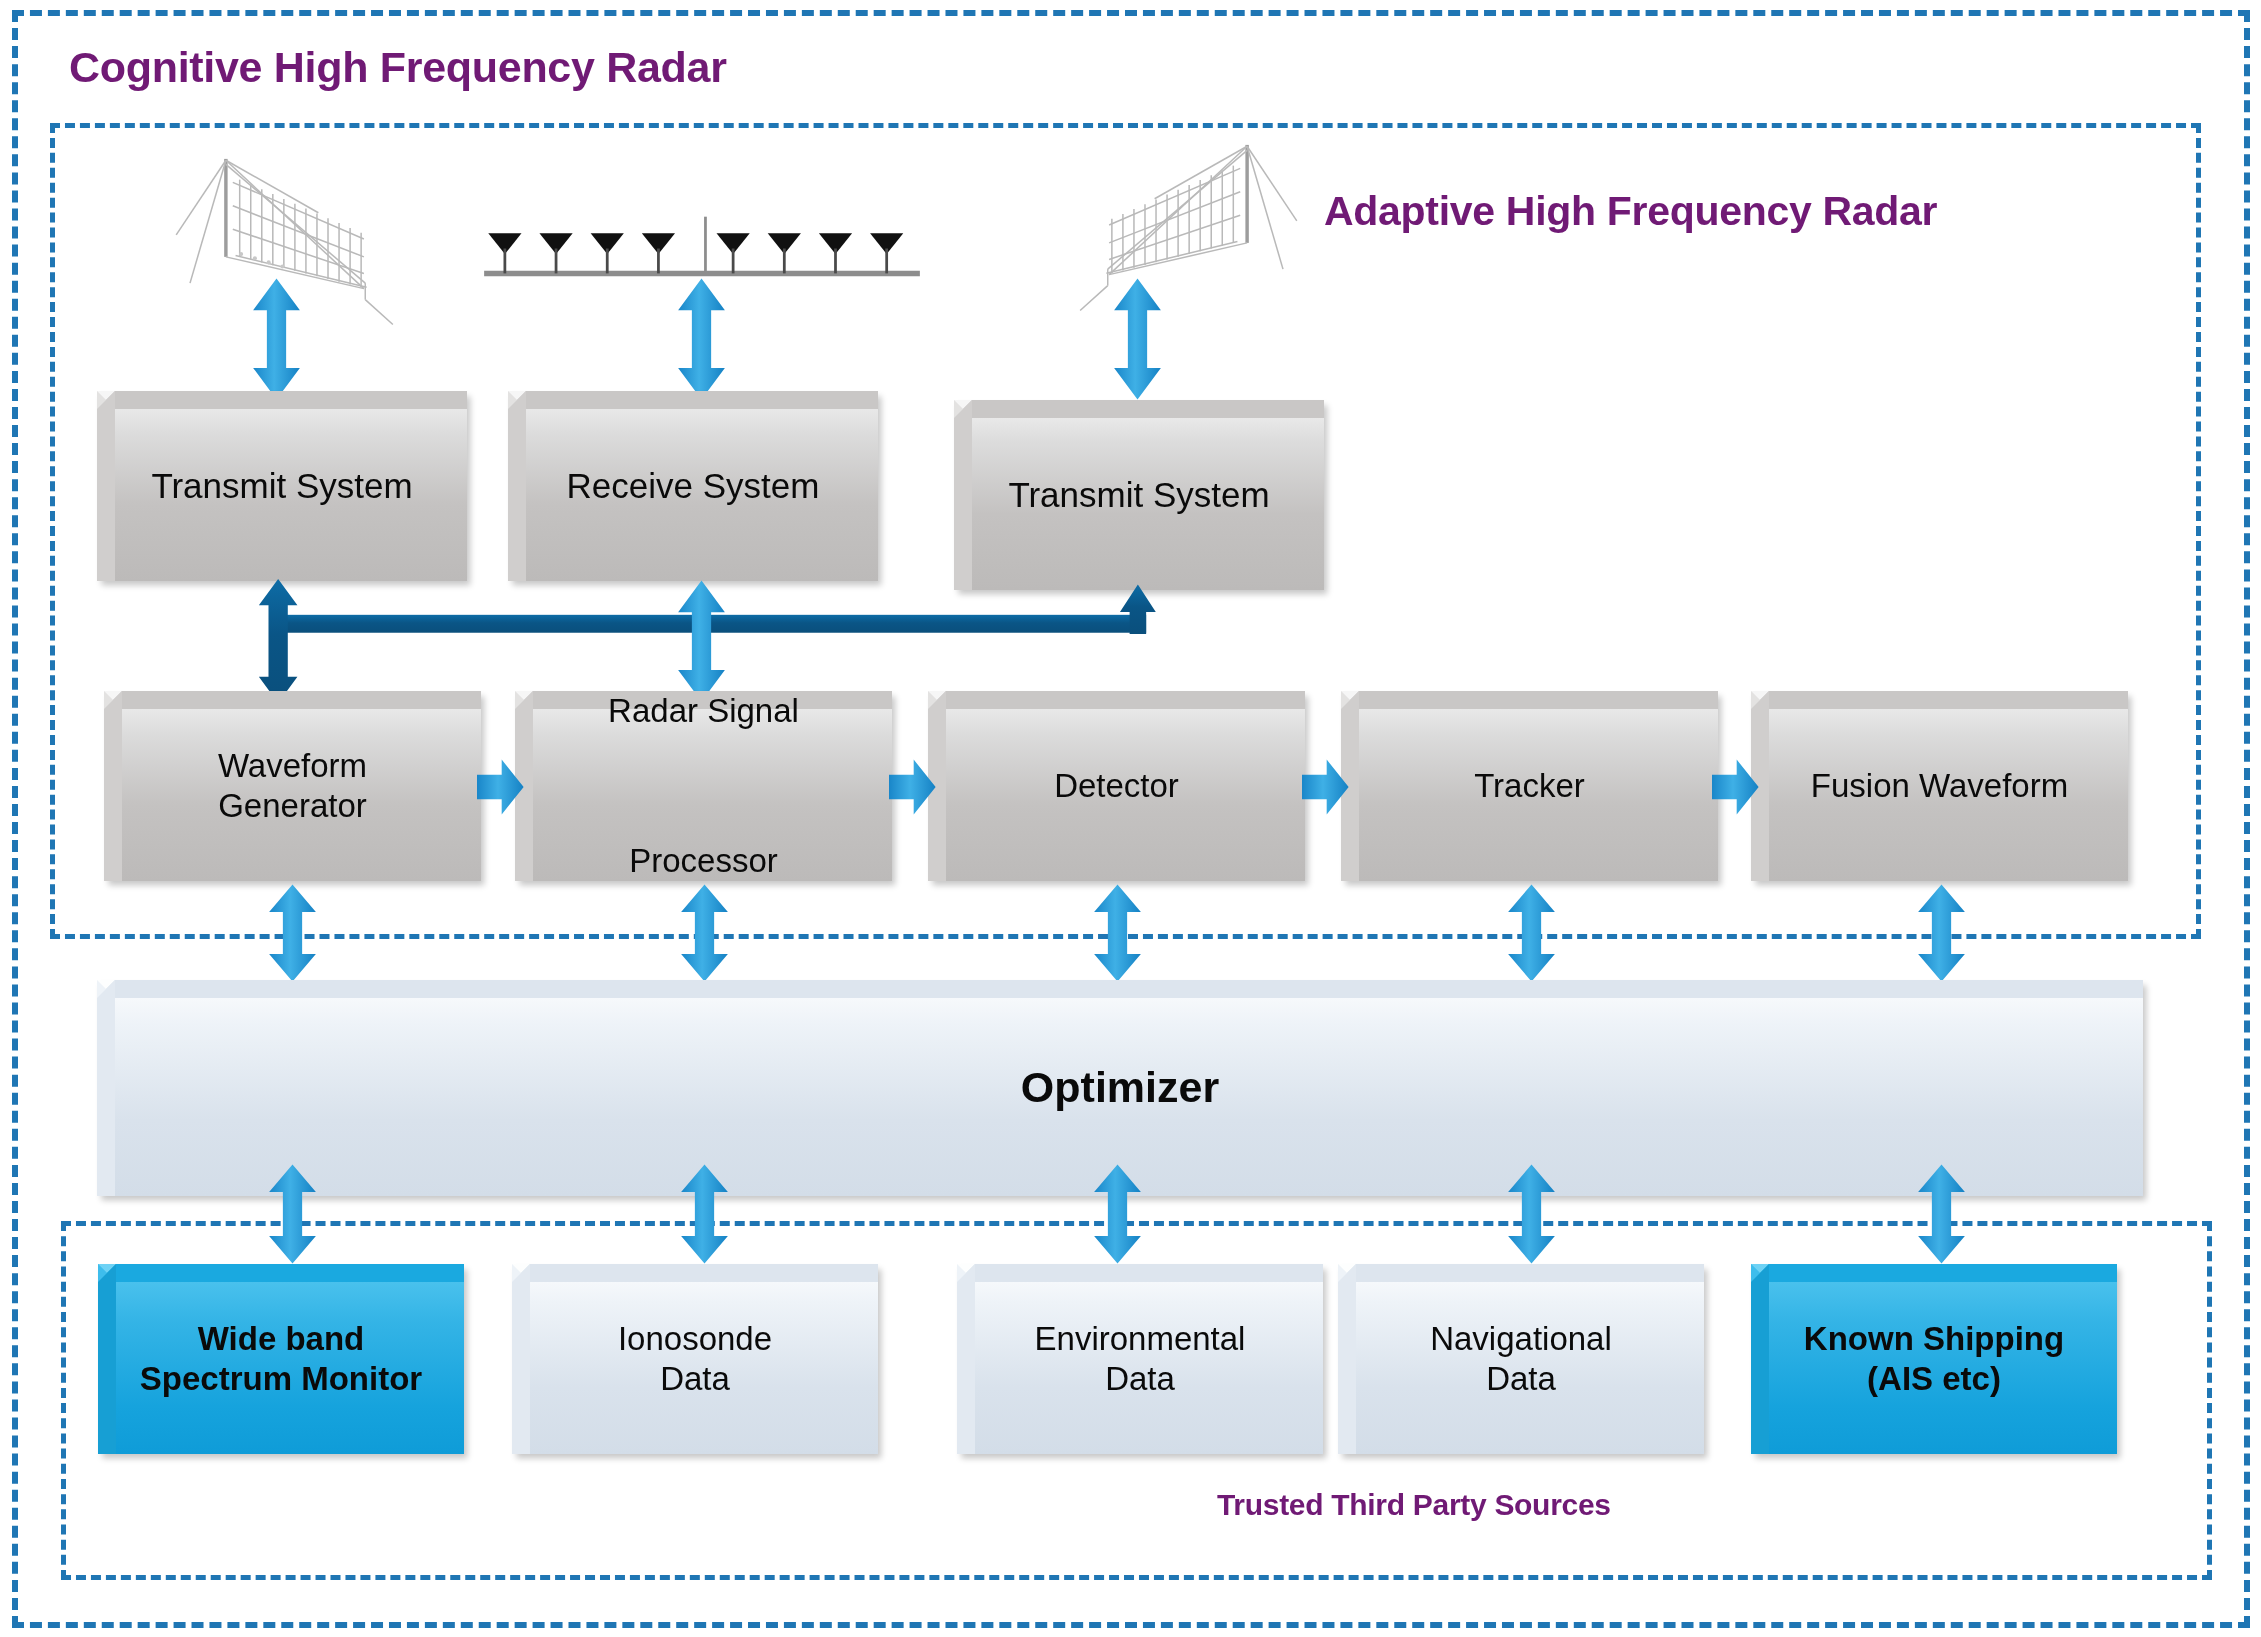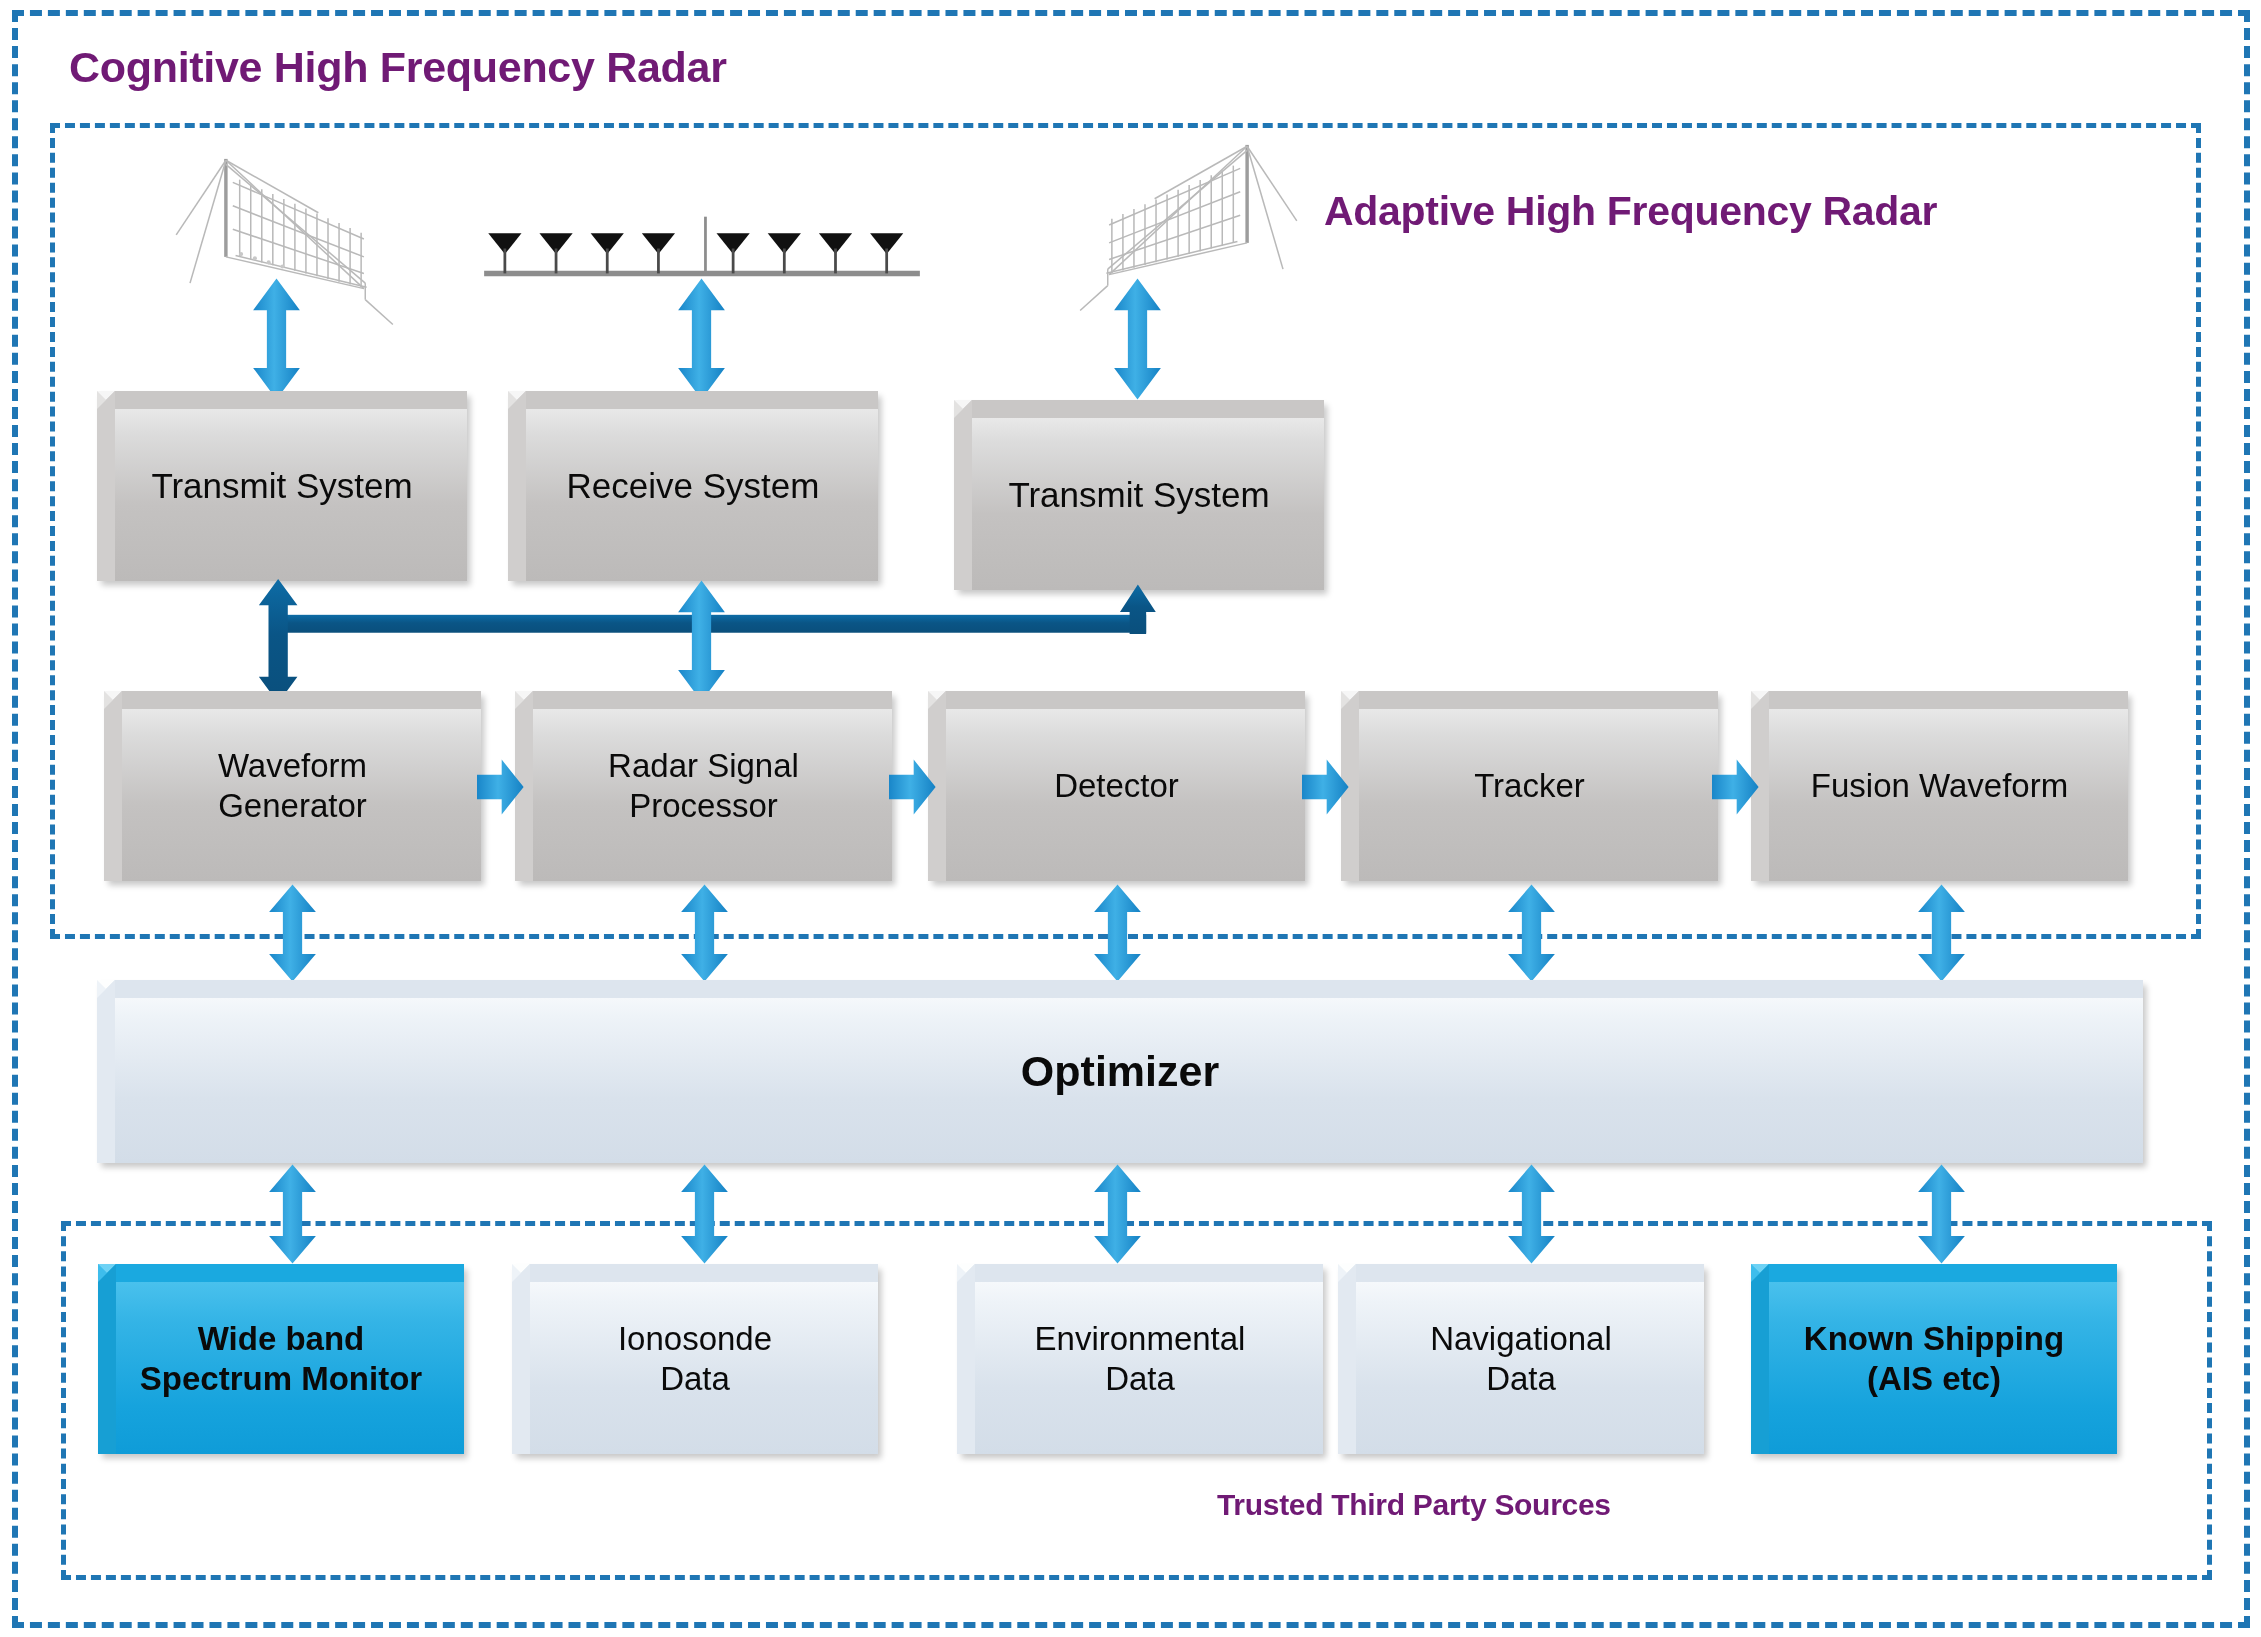--- a/index.html
+++ b/index.html
@@ -284,21 +284,21 @@
       <span>Waveform</span>
       <span>Generator</span>
     </div>
   </div>
 
   <div class="box grey" style="left:515px;top:691px;width:377px;height:190px;">
     <div class="face bev-t"></div>
       <div class="face bev-b"></div>
     <div class="face bev-l"></div>
       <div class="face bev-r"></div>
-    <div class="lbl" style="font-size:33px;">
+    <div class="lbl" style="font-size:33px;justify-content:space-between;">
       <span>Radar Signal</span>
       <span>Processor</span>
     </div>
   </div>
 
   <div class="box grey" style="left:928px;top:691px;width:377px;height:190px;">
     <div class="face bev-t"></div>
       <div class="face bev-b"></div>
     <div class="face bev-l"></div>
       <div class="face bev-r"></div>
@@ -367,21 +367,21 @@
     <svg width="55" height="100" viewBox="0 0 80 145">
       <polygon points="40,2 74,42 54,42 54,103 74,103 40,143 6,103 26,103 26,42 6,42" fill="url(#lb)"></polygon>
     </svg>
   </div>
   <div class="arrow" style="left:1914px;top:883px;">
     <svg width="55" height="100" viewBox="0 0 80 145">
       <polygon points="40,2 74,42 54,42 54,103 74,103 40,143 6,103 26,103 26,42 6,42" fill="url(#lb)"></polygon>
     </svg>
   </div>
 
-  <div class="box pale" style="left:97px;top:980px;width:2046px;height:183px;">
+  <div class="box pale" style="left:97px;top:980px;width:2046px;height:216px;">
     <div class="face bev-t"></div>
       <div class="face bev-b"></div>
     <div class="face bev-l"></div>
       <div class="face bev-r"></div>
     <div class="lbl" style="font-size:43px;font-weight:bold;">
       <span>Optimizer</span>
     </div>
   </div>
 
   <div class="arrow" style="left:265px;top:1163px;">

